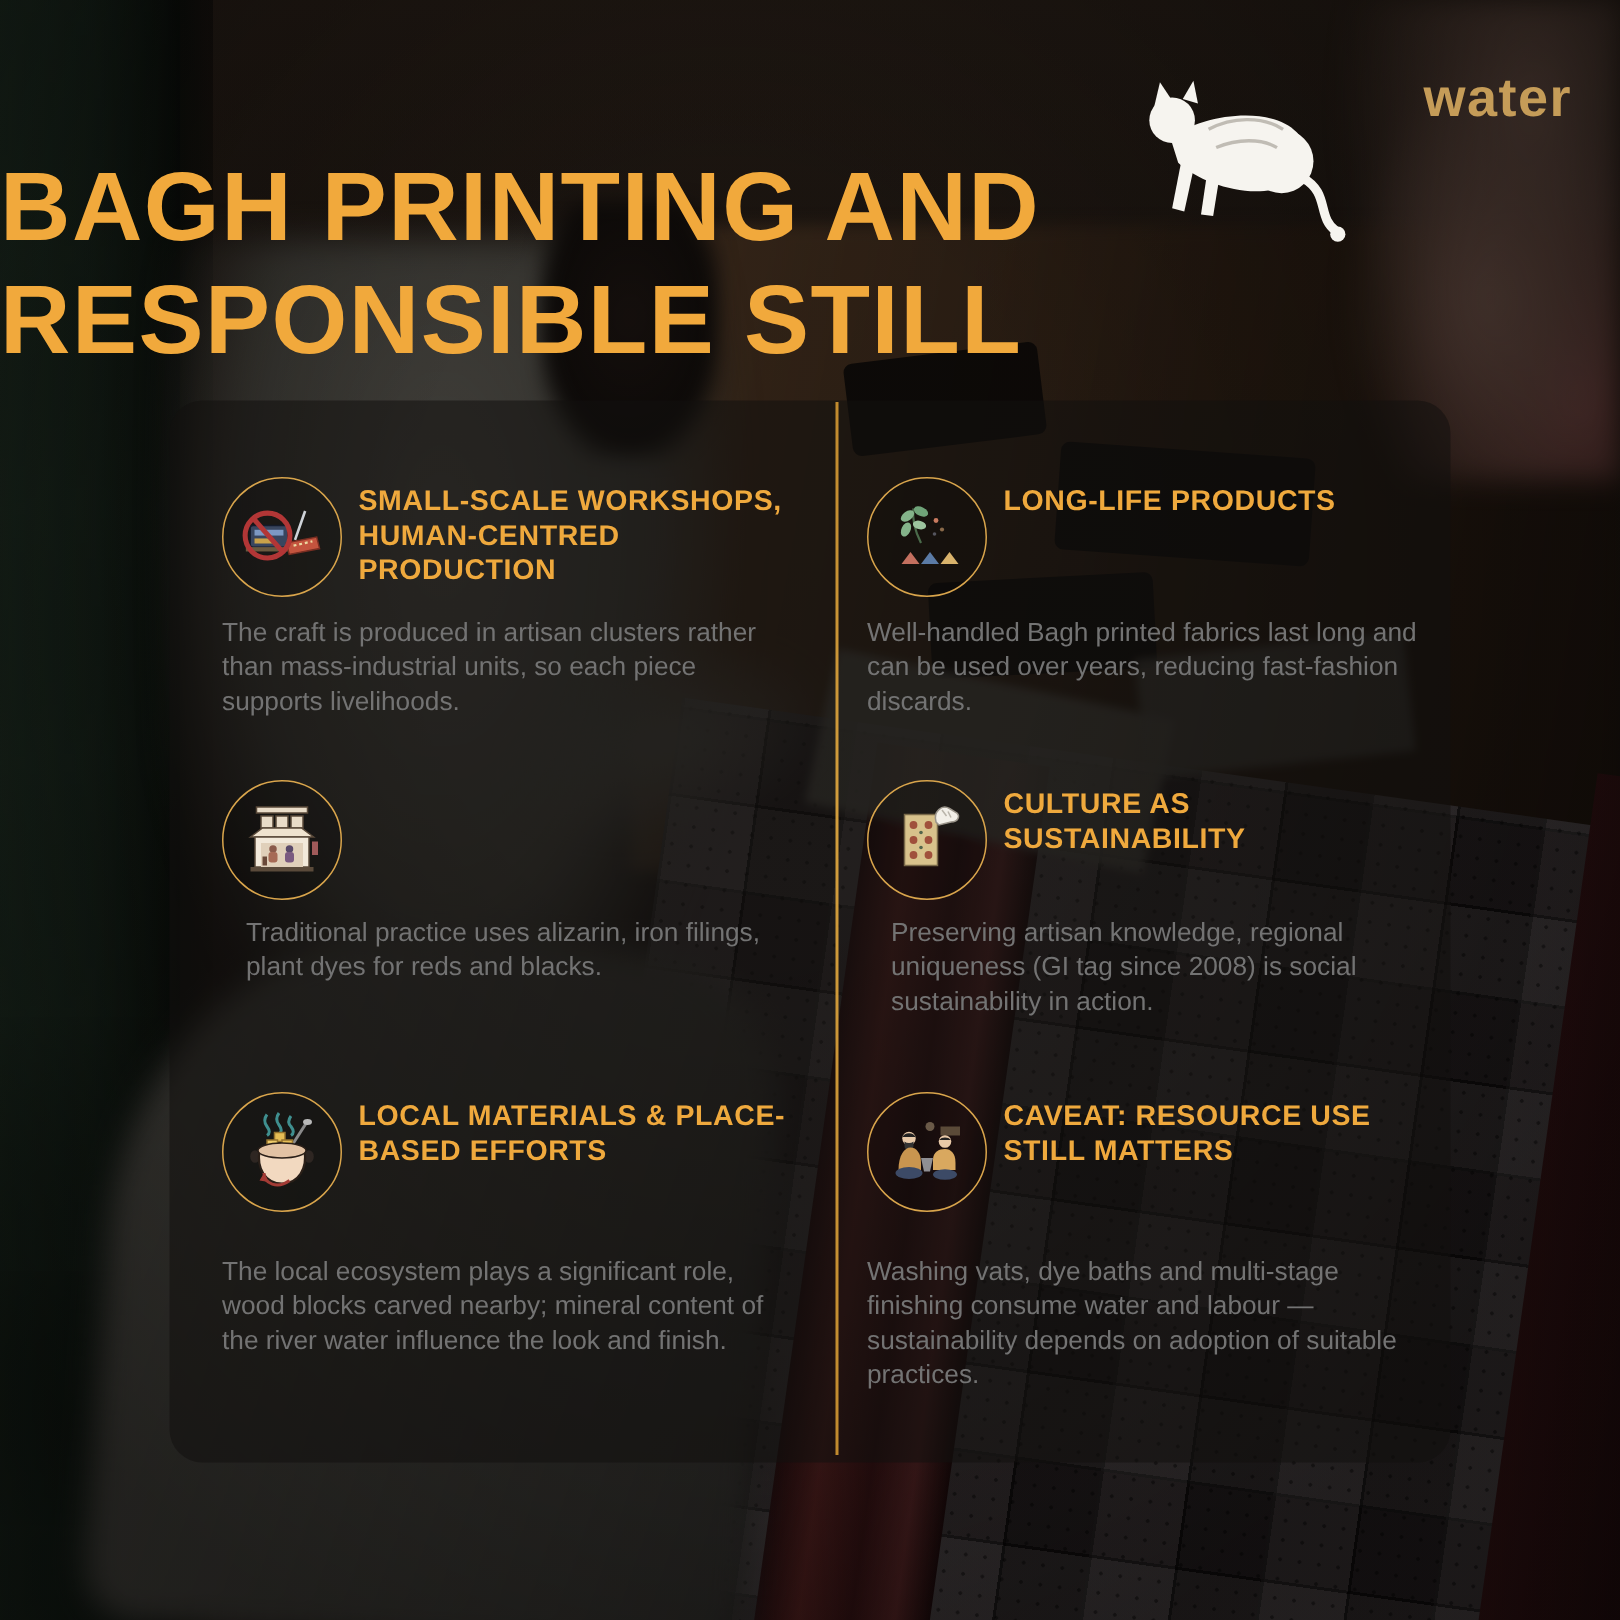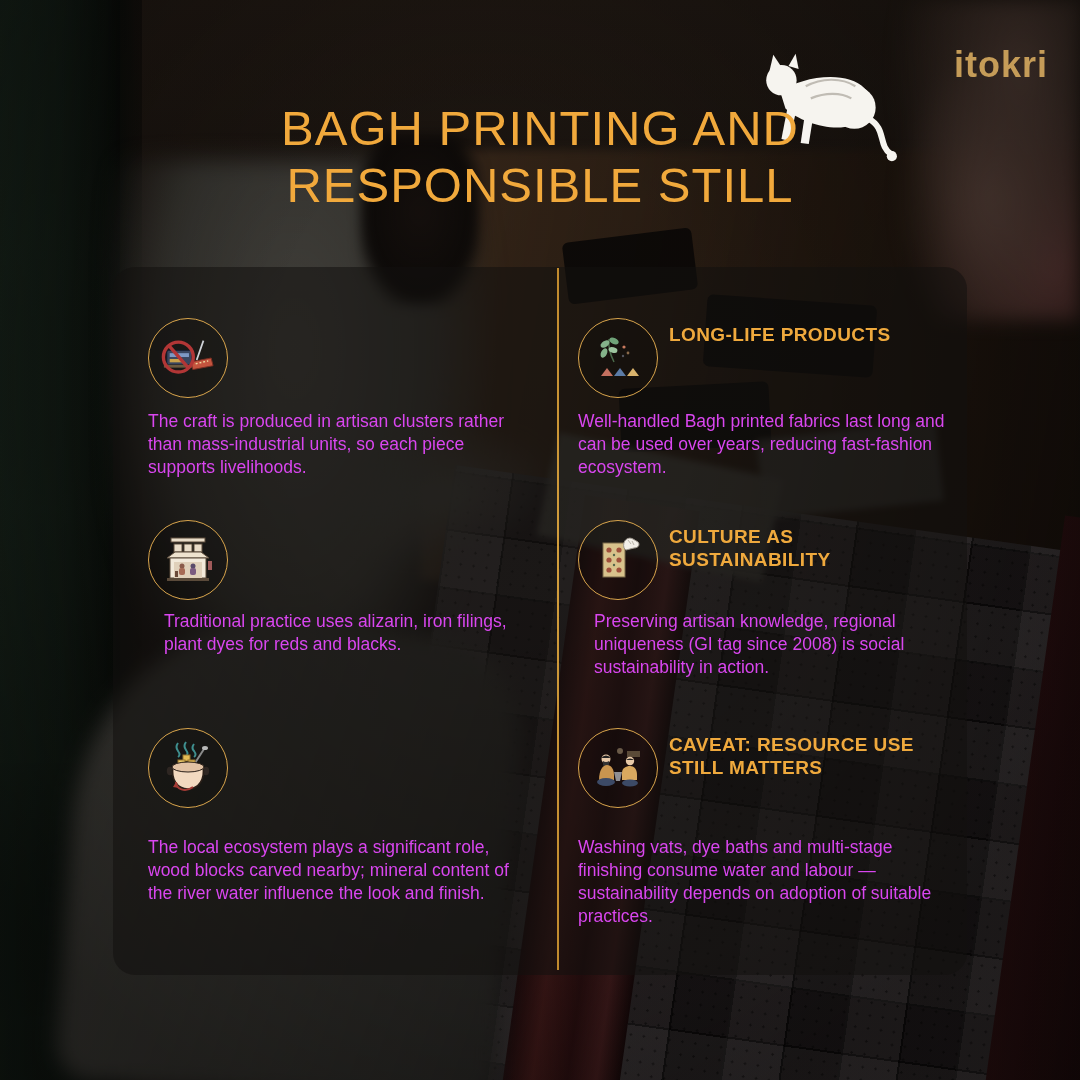--- a/index.html
+++ b/index.html
@@ -73,35 +73,35 @@
   }
   
   .panel { position:absolute; left:113px; top:267px; width:854px; height:708px;
     background:rgba(18,17,15,.55); border-radius:22px; }
   .divider { position:absolute; left:557px; top:268px; width:2px; height:702px;
     background:linear-gradient(180deg,#c9902f,#dba43e 40%,#c9902f); opacity:.95; }
   
   .logo { position:absolute; top:44px; right:32px; font-size:36px; font-weight:bold;
     color:#C59C58; letter-spacing:1px; z-index:3; }
   .cat { position:absolute; left:750px; top:48px; width:152px; height:120px; z-index:1; }
-  .title { position:absolute; left:0; top:100px; width:100%; text-align:center; z-index:2;
-    color:#F1A93C; font-size:49px; font-weight:normal; letter-spacing:1px; line-height:1.16; }
+  .title { position:absolute; left:0; top:100px; width:100%; text-align:left; z-index:2;
+    color:#F1A93C; font-size:65px; font-weight:bold; letter-spacing:1px; line-height:1.16; }
   
   .grid { position:absolute; left:148px; top:318px; width:815px; z-index:2;
     display:grid; grid-template-columns:430px 380px; grid-template-rows:202px 208px auto; }
   .card { position:relative; }
   .card-head { display:flex; align-items:flex-start; gap:11px; }
   .icon-circle { flex:0 0 auto; width:80px; height:80px; border-radius:50%;
     border:1.5px solid #D9A54C; background:rgba(0,0,0,.18);
     display:flex; align-items:center; justify-content:center; }
   .card-title { color:#EFA93D; font-size:19px; font-weight:bold; letter-spacing:.4px;
     line-height:1.2; margin-top:6px; text-transform:uppercase; }
   .col-l .card-title { max-width:285px; }
   .col-r .card-title { max-width:262px; }
-  .card-body { position:absolute; left:0; color:#d946ef; font-size:17.5px; line-height:1.32; }
+  .card-body { position:absolute; left:0; color:#737373; font-size:17.5px; line-height:1.32; }
   .col-l .card-body { max-width:384px; }
   .col-r .card-body { max-width:374px; }
   .r1 .card-body { top:92px; }
   .r2 .card-body { top:90px;margin-left:16px; }
   .r3 .card-body { top:108px; }
 </style>
 </head>
 <body>
 
 <div class="page">
@@ -120,21 +120,21 @@
     <div class="bg-paper2"></div>
     <div class="bg-door"></div>
     <div class="bg-doorframe"></div>
     <div class="bg-shirt"></div>
     <div class="bg-arm"></div>
     <div class="bg-head"></div>
     <div class="bg-dhoti"></div>
     <div class="bg-vignette"></div>
   </div>
 
-  <div class="logo">itokri</div>
+  <div class="logo">water</div>
 
   <svg class="cat" viewBox="0 0 150 115">
     <path d="M30 42 C 50 26, 96 20, 113 38 C 126 51, 119 71, 100 75 C 79 81, 49 71, 35 58 Z" fill="#f6f4ef"></path>
     <circle cx="103" cy="57" r="21" fill="#f6f4ef"></circle>
     <circle cx="31" cy="30" r="15" fill="#f6f4ef"></circle>
     <polygon points="19,22 23,5 31,17" fill="#f6f4ef"></polygon>
     <polygon points="38,16 45,4 48,19" fill="#f6f4ef"></polygon>
     <path d="M38 52 L31 88 L39 90 L46 58 Z" fill="#f6f4ef"></path>
     <path d="M55 58 L50 92 L58 93 L63 62 Z" fill="#f6f4ef"></path>
     <path d="M117 68 C 135 78, 126 94, 139 103" stroke="#f6f4ef" stroke-width="6" fill="none" stroke-linecap="round"></path>
@@ -160,20 +160,21 @@
             <rect x="9" y="19" width="20" height="4" fill="#7d99c4"></rect>
             <rect x="9" y="25" width="13" height="3.5" fill="#c9a24a"></rect>
             <rect x="3" y="31" width="37" height="3" fill="#6b5a3f"></rect>
             <path d="M31 28 L52 24 L54 32 L33 36 Z" fill="#c4543e" stroke="#7a2e22"></path>
             <path d="M36 30 L49 27" stroke="#ecd9a0" stroke-width="1.5" stroke-dasharray="2 2" fill="none"></path>
             <line x1="44" y1="6" x2="37" y2="26" stroke="#cfd3d8" stroke-width="1.8"></line>
             <circle cx="18" cy="23" r="15.5" fill="none" stroke="#b23636" stroke-width="3.5"></circle>
             <line x1="8" y1="11" x2="29" y2="35" stroke="#b23636" stroke-width="3.5"></line>
           </svg>
         </div>
+        <h3 class="card-title">SMALL-SCALE WORKSHOPS, HUMAN-CENTRED PRODUCTION</h3>
       </div>
       <p class="card-body">The craft is produced in artisan clusters rather than mass-industrial units, so each piece supports livelihoods.</p>
     </section>
 
     <section class="card col-r r1">
       <div class="card-head">
         <div class="icon-circle">
           <svg width="48" height="48" viewBox="0 0 48 48">
             <path d="M20 28 C 16 20, 14 12, 15 5" stroke="#4a6a4a" fill="none" stroke-width="1.5"></path>
             <ellipse cx="11" cy="10" rx="5" ry="3" fill="#84b38a" transform="rotate(-35 11 10)"></ellipse>
@@ -183,21 +184,21 @@
             <circle cx="30" cy="13" r="1.6" fill="#c97a5f"></circle>
             <circle cx="34" cy="19" r="1.4" fill="#8a6a4a"></circle>
             <circle cx="29" cy="22" r="1.2" fill="#55555e"></circle>
             <path d="M7 42 L13 34 L19 42 Z" fill="#c4705f"></path>
             <path d="M20 42 L26 34 L32 42 Z" fill="#5b7ba6"></path>
             <path d="M33 42 L39 34 L45 42 Z" fill="#d9b36c"></path>
           </svg>
         </div>
         <h3 class="card-title">LONG-LIFE PRODUCTS</h3>
       </div>
-      <p class="card-body">Well-handled Bagh printed fabrics last long and can be used over years, reducing fast-fashion ecosystem.</p>
+      <p class="card-body">Well-handled Bagh printed fabrics last long and can be used over years, reducing fast-fashion discards.</p>
     </section>
 
     <section class="card col-l r2">
       <div class="card-head">
         <div class="icon-circle">
           <svg width="52" height="50" viewBox="0 0 52 50">
             <rect x="9" y="3" width="34" height="4" fill="#e9dcc8" stroke="#5a4a3a"></rect>
             <rect x="12" y="9" width="8" height="8" fill="#e9dcc8" stroke="#5a4a3a"></rect>
             <rect x="22" y="9" width="8" height="8" fill="#e9dcc8" stroke="#5a4a3a"></rect>
             <rect x="32" y="9" width="8" height="8" fill="#e9dcc8" stroke="#5a4a3a"></rect>
@@ -252,20 +253,21 @@
             <rect x="15" y="19" width="7" height="6" fill="#edcb6a" stroke="#96742e"></rect>
             <rect x="25" y="19" width="7" height="6" fill="#e5bd55" stroke="#96742e"></rect>
             <ellipse cx="7" cy="30" rx="3.2" ry="4.2" fill="#2e2622"></ellipse>
             <ellipse cx="43" cy="30" rx="3.2" ry="4.2" fill="#2e2622"></ellipse>
             <path d="M10 26 C 8 38, 14 48, 25 48 C 36 48, 42 38, 40 26 Z" fill="#f2d9c0" stroke="#2a1f18" stroke-width="1.5"></path>
             <ellipse cx="25" cy="26" rx="16" ry="5" fill="#e2c2a4" stroke="#2a1f18"></ellipse>
             <path d="M30 46 C 22 52, 13 48, 13 41" stroke="#a33b35" stroke-width="2" fill="none"></path>
             <path d="M13 41 l-3 5 l6 1 z" fill="#a33b35"></path>
           </svg>
         </div>
+        <h3 class="card-title">LOCAL MATERIALS &amp; PLACE-BASED EFFORTS</h3>
       </div>
       <p class="card-body">The local ecosystem plays a significant role, wood blocks carved nearby; mineral content of the river water influence the look and finish.</p>
     </section>
 
     <section class="card col-r r3">
       <div class="card-head">
         <div class="icon-circle">
           <svg width="54" height="46" viewBox="0 0 54 46">
             <rect x="36" y="6" width="13" height="6" fill="#5a4a38"></rect>
             <circle cx="29" cy="6" r="3" fill="#6a5a48"></circle>

